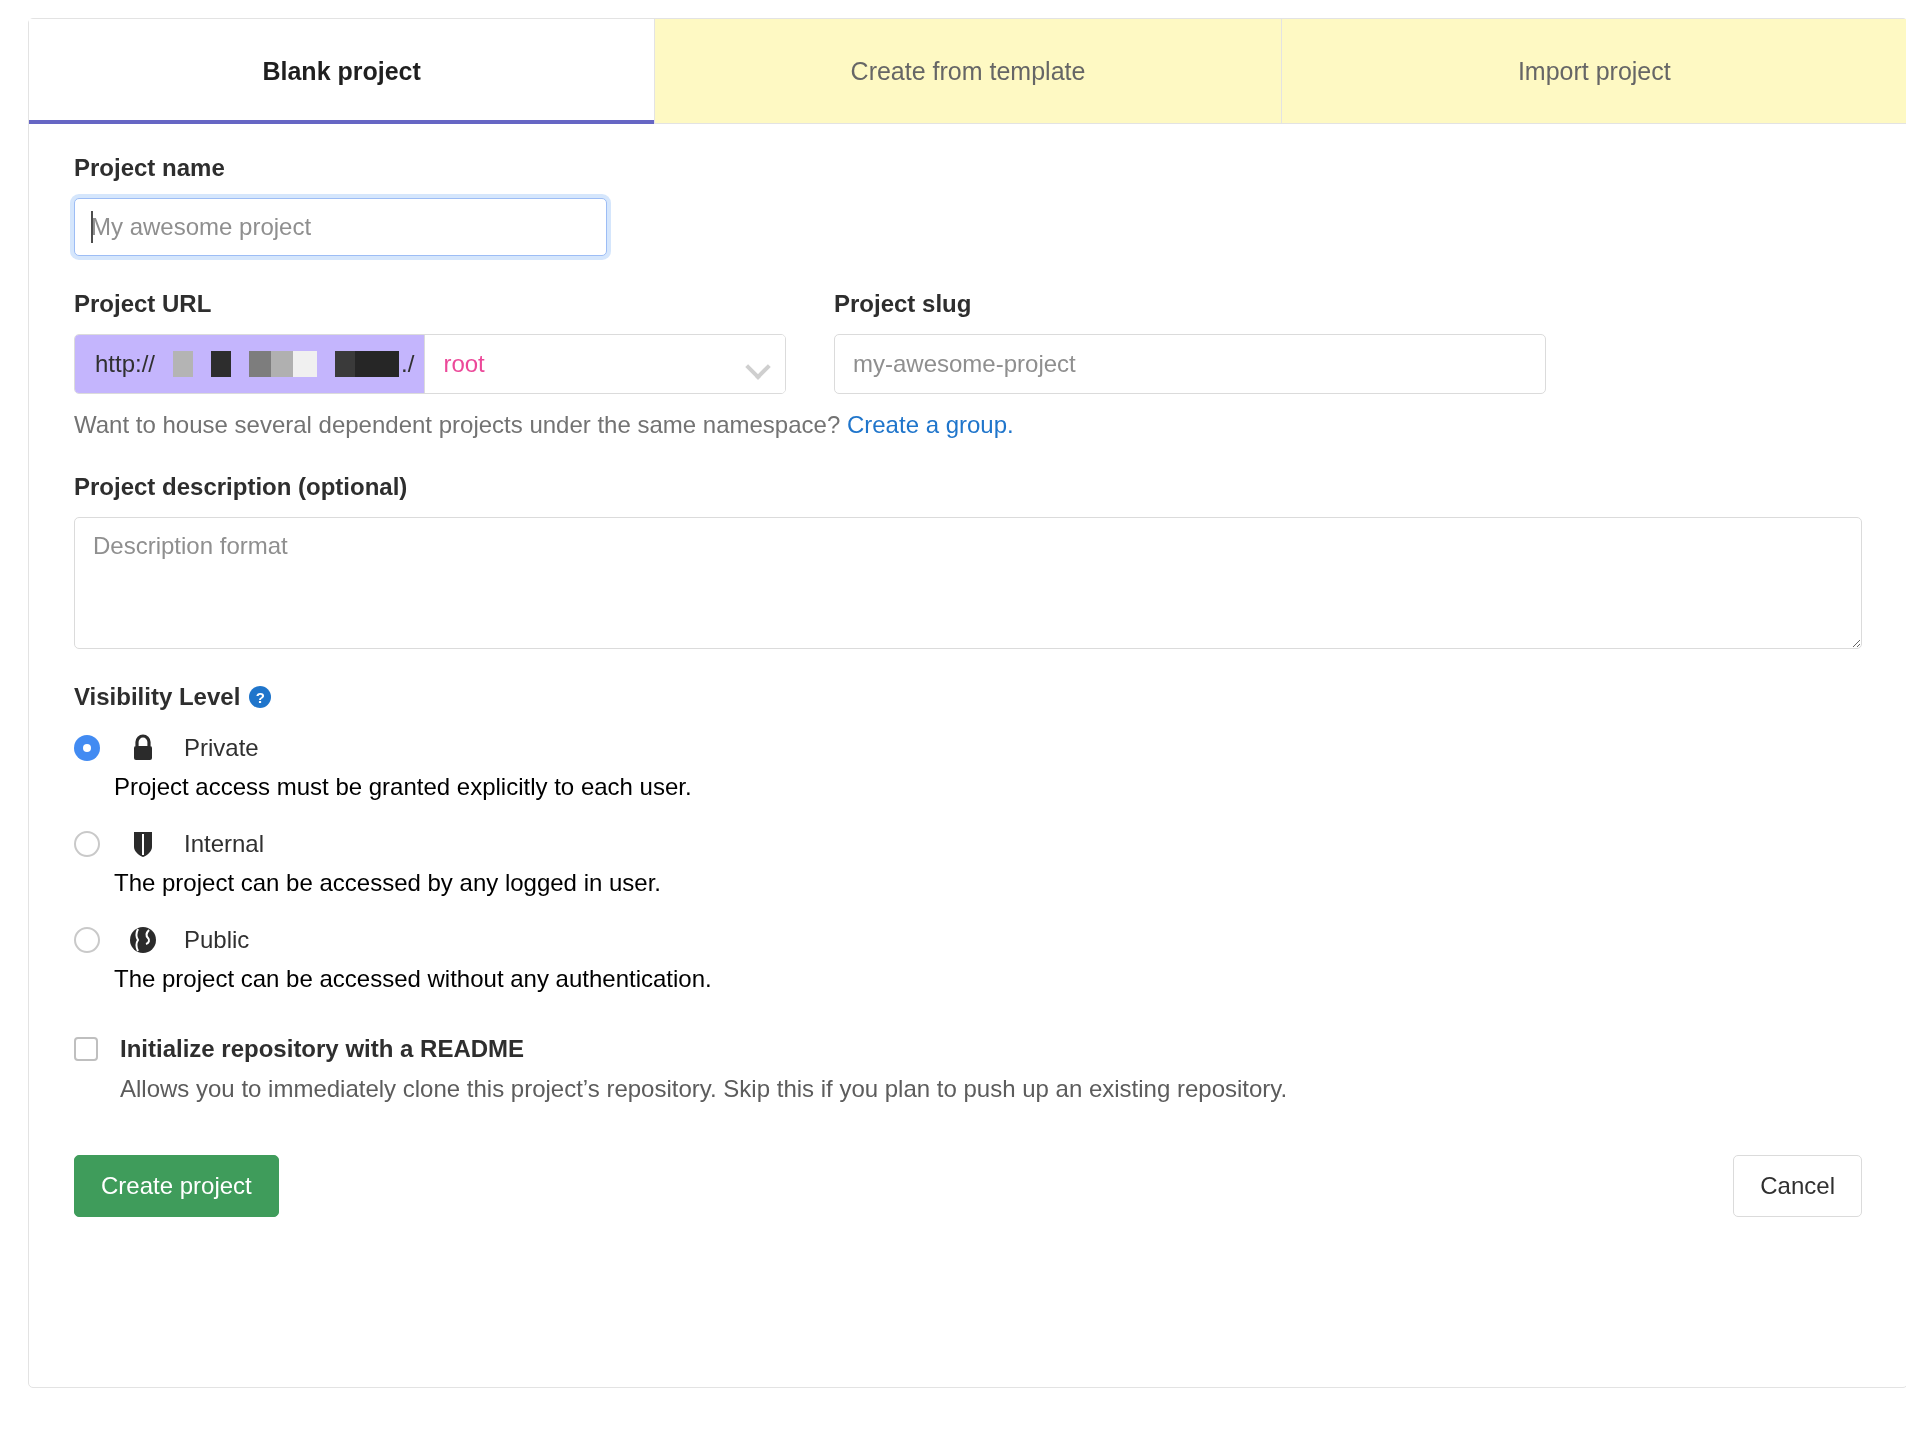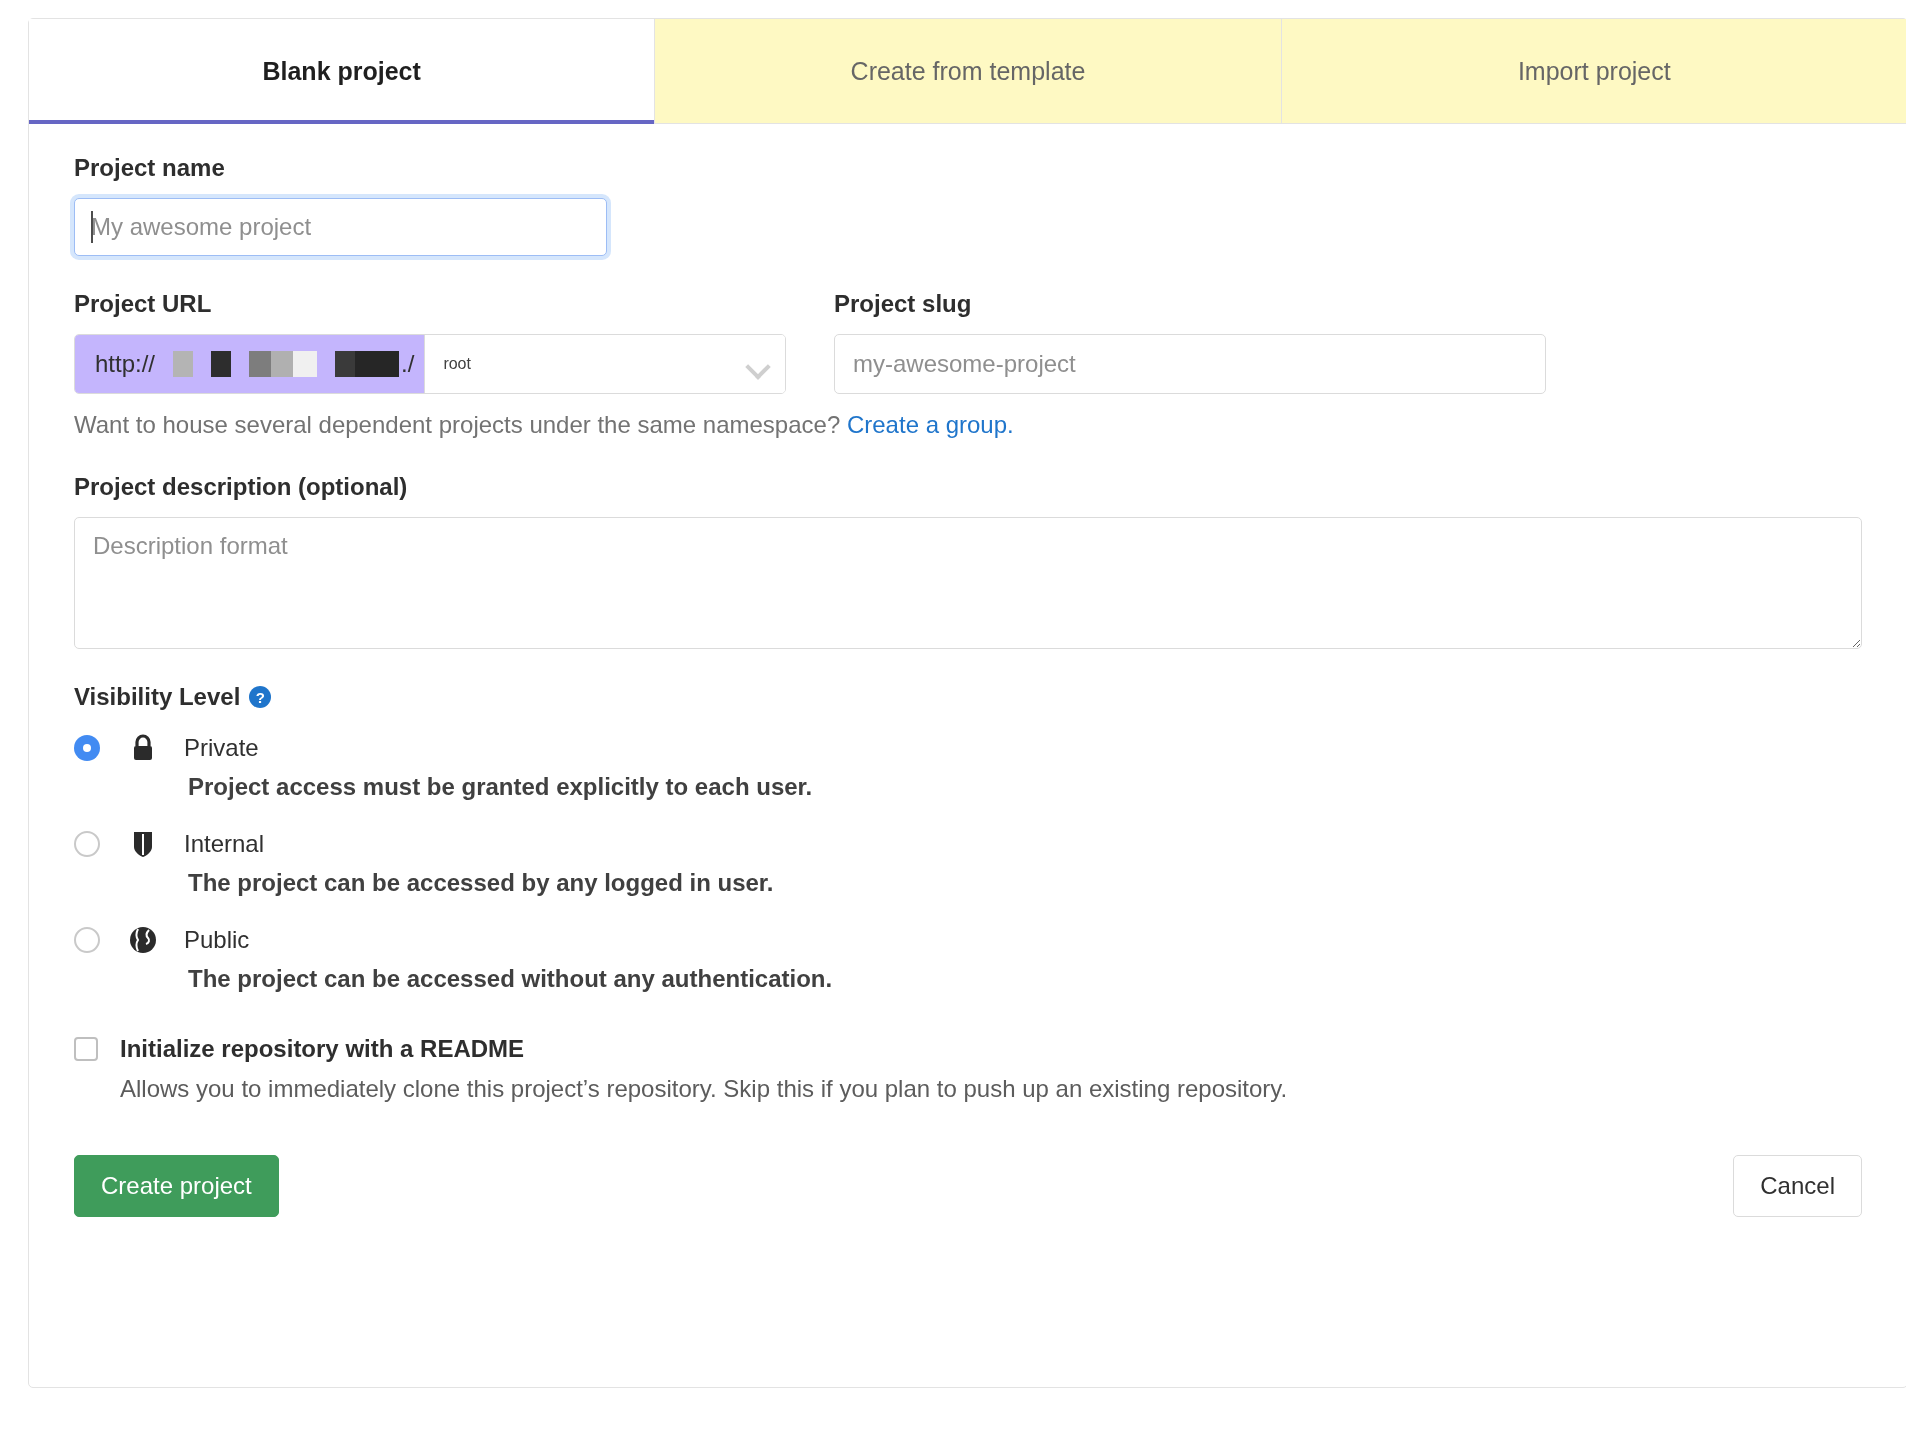--- a/index.html
+++ b/index.html
@@ -157,22 +157,22 @@
   .rb6 { width: 20px; background: #3a3a3a; }
   .rb7 { width: 44px; background: #262626; }
   .slash { margin-left: 2px; font-size: 24px; color: #303030; }
 
   .url-select {
     flex: 1;
     display: flex;
     align-items: center;
     justify-content: space-between;
     padding: 0 16px 0 18px;
-    font-size: 16px;
-    color: #404040;
+    font-size: 24px;
+    color: #ec4899;
     background: #fff;
     cursor: pointer;
   }
   .chev {
     width: 22px; height: 13px;
     position: relative;
   }
   .chev::before {
     content: "";
     position: absolute;
@@ -281,24 +281,23 @@
     display: inline-flex;
     align-items: center;
     justify-content: center;
   }
   .vis-name {
     font-size: 24px;
     color: #303030;
   }
   .vis-desc {
     font-size: 24px;
-    color: #404040;
+    color: #000000;
     margin-top: 10px;
-    margin-left: 114px;
-    font-weight: bold;
+    margin-left: 40px;
   }
 
   
   .readme-block { margin-top: 42px; }
   .readme-head {
     display: flex;
     align-items: center;
   }
   .checkbox {
     width: 24px; height: 24px;

